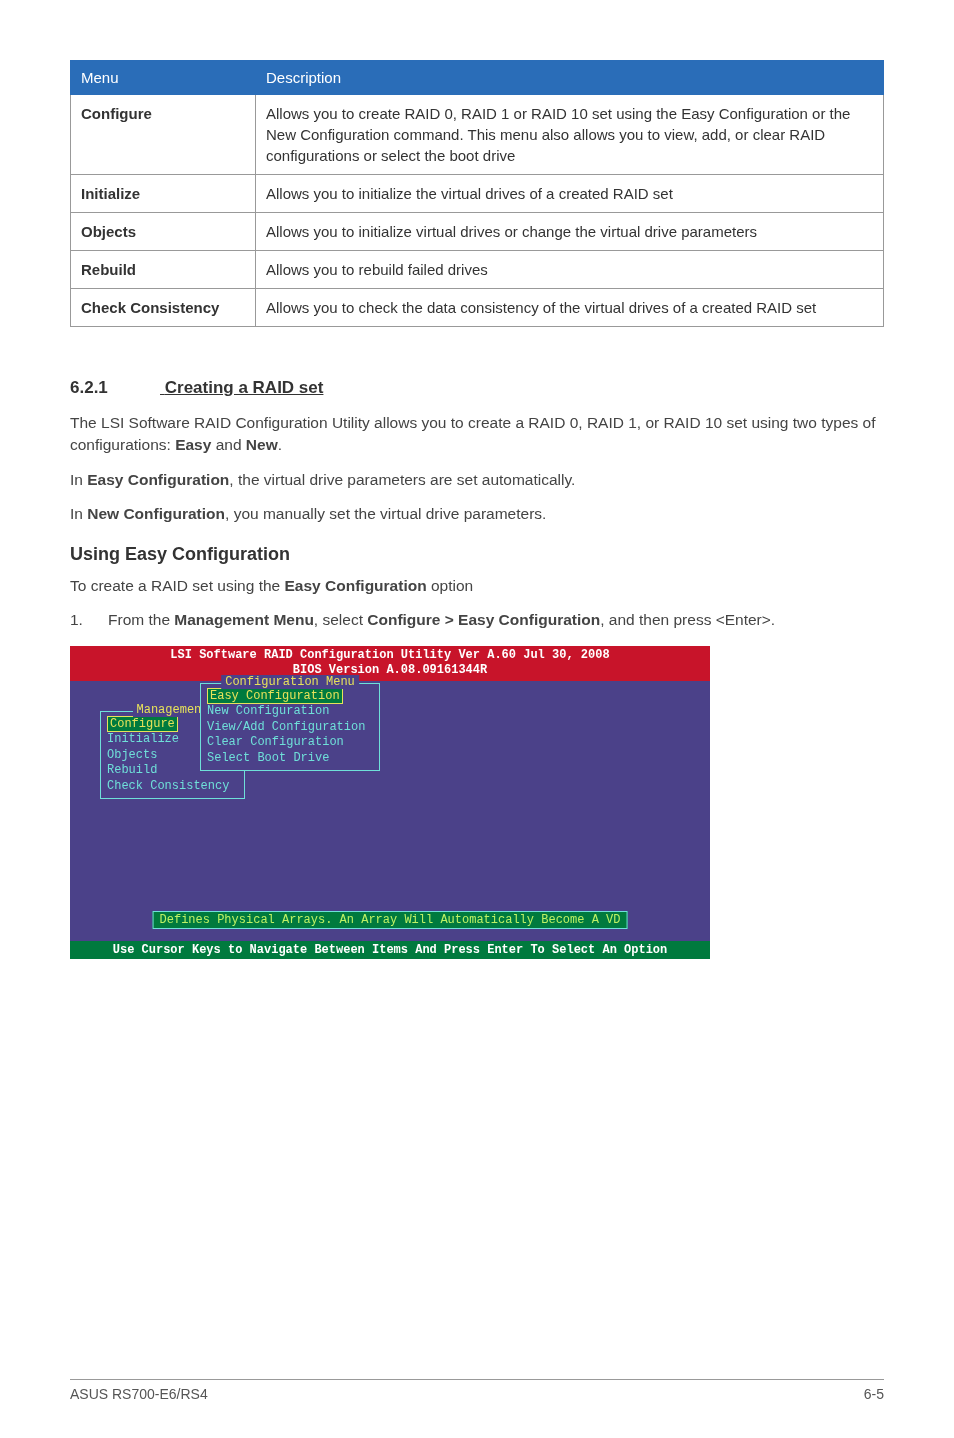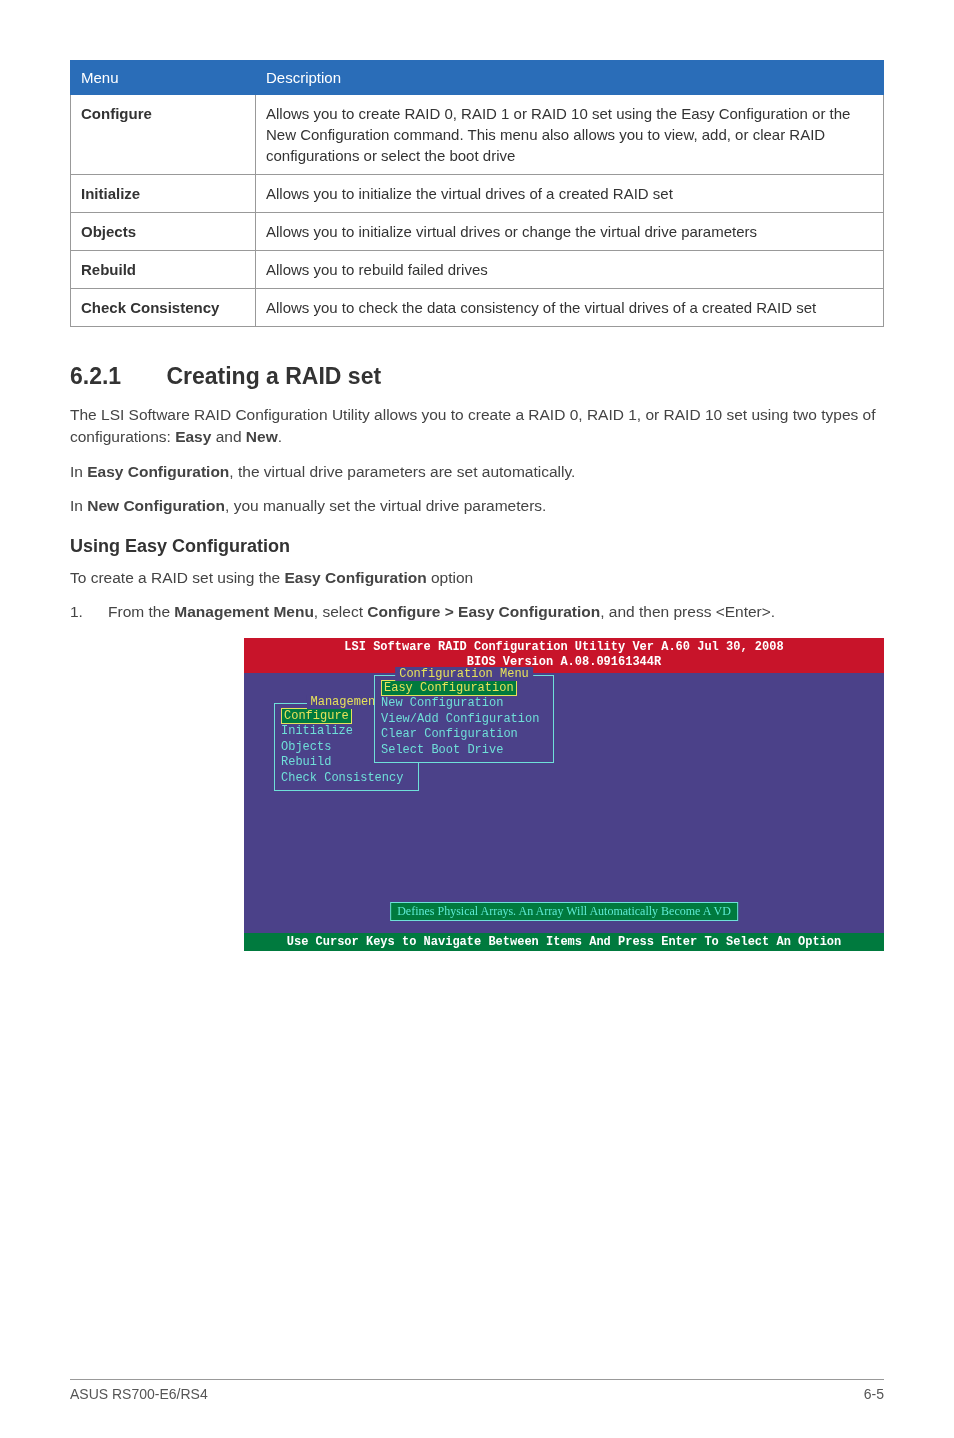--- a/index.html
+++ b/index.html
@@ -13,48 +13,48 @@
       color: #333;
     }
 
     
     .menu-table { width: 100%; border-collapse: collapse; border: 1.5px solid #2a6db8; }
     .menu-table th { background: #2a6db8; color: #fff; font-weight: normal; text-align: left; padding: 8px 10px; font-size: 15px; border: 1.5px solid #2a6db8; }
     .menu-table td { border: 1px solid #999; padding: 8px 10px; font-size: 15px; vertical-align: top; line-height: 1.4; }
     .menu-table td:first-child { width: 185px; font-weight: bold; }
 
     
-    h2.section { font-size: 23px; font-weight: bold; margin-top: 36px; margin-bottom: 14px; }
+    h2.section { font-size: 17px; font-weight: bold; margin-top: 51px; margin-bottom: 14px; text-decoration: underline; }
     h2.section .num { display: inline-block; width: 90px; }
     p.body { font-size: 15.5px; line-height: 1.45; margin-bottom: 12px; color: #444; }
     h3.sub { font-size: 18px; font-weight: bold; margin: 18px 0 10px 0; }
     .step { display: flex; font-size: 15.5px; line-height: 1.45; margin-bottom: 14px; color: #444; }
     .step .n { width: 38px; flex-shrink: 0; }
 
     
-    .bios-wrap { display: flex; justify-content: flex-end; }
+    .bios-wrap { display: flex; justify-content: flex-start; }
     .bios { width: 640px; font-family: "Courier New", monospace; font-size: 12px; color: #fff; }
     .bios-header { background: #c8142a; text-align: center; padding: 2px 0; font-weight: bold; line-height: 1.3; }
     .bios-body { background: #4b4189; height: 260px; position: relative; }
     .bios-footer { background: #007a3e; text-align: center; padding: 2px 8px; font-weight: bold; }
 
     
     .mgmt-box { position: absolute; left: 30px; top: 30px; width: 145px; border: 1px solid #6fe0d9; padding: 4px 6px 4px 6px; }
     .mgmt-title { position: absolute; top: -9px; left: 50%; transform: translateX(-50%); background: #4b4189; color: #e7e25a; padding: 0 4px; white-space: nowrap; }
     .mgmt-item { color: #6fe0d9; line-height: 1.3; white-space: nowrap; }
     .mgmt-selected { background: #007a3e; color: #e7e25a; padding: 0 2px; border: 1px solid #e7e25a; display: inline-block; }
 
     
     .conf-box { position: absolute; left: 130px; top: 2px; width: 180px; border: 1px solid #6fe0d9; padding: 4px 6px; background: #4b4189; }
     .conf-title { position: absolute; top: -9px; left: 50%; transform: translateX(-50%); background: #4b4189; color: #e7e25a; padding: 0 4px; white-space: nowrap; }
     .conf-item { color: #6fe0d9; line-height: 1.3; white-space: nowrap; }
     .conf-selected { background: #007a3e; color: #e7e25a; display: inline-block; border: 1px solid #e7e25a; padding: 0 2px; }
 
     
-    .status-box { position: absolute; left: 50%; transform: translateX(-50%); bottom: 12px; border: 1px solid #6fe0d9; padding: 1px 6px; color: #5eead4; background: #007a3e; white-space: nowrap; font-family: Liberation Serif, serif; }
+    .status-box { position: absolute; left: 50%; transform: translateX(-50%); bottom: 12px; border: 1px solid #6fe0d9; padding: 1px 6px; color: #bef264; background: #007a3e; white-space: nowrap; }
 
     
     .page-footer { position: absolute; bottom: 36px; left: 70px; right: 70px; border-top: 1px solid #999; padding-top: 6px; display: flex; justify-content: space-between; font-size: 14px; color: #555; }
   </style>
 </head>
 <body>
 
 <table class="menu-table">
   <thead>
     <tr>

